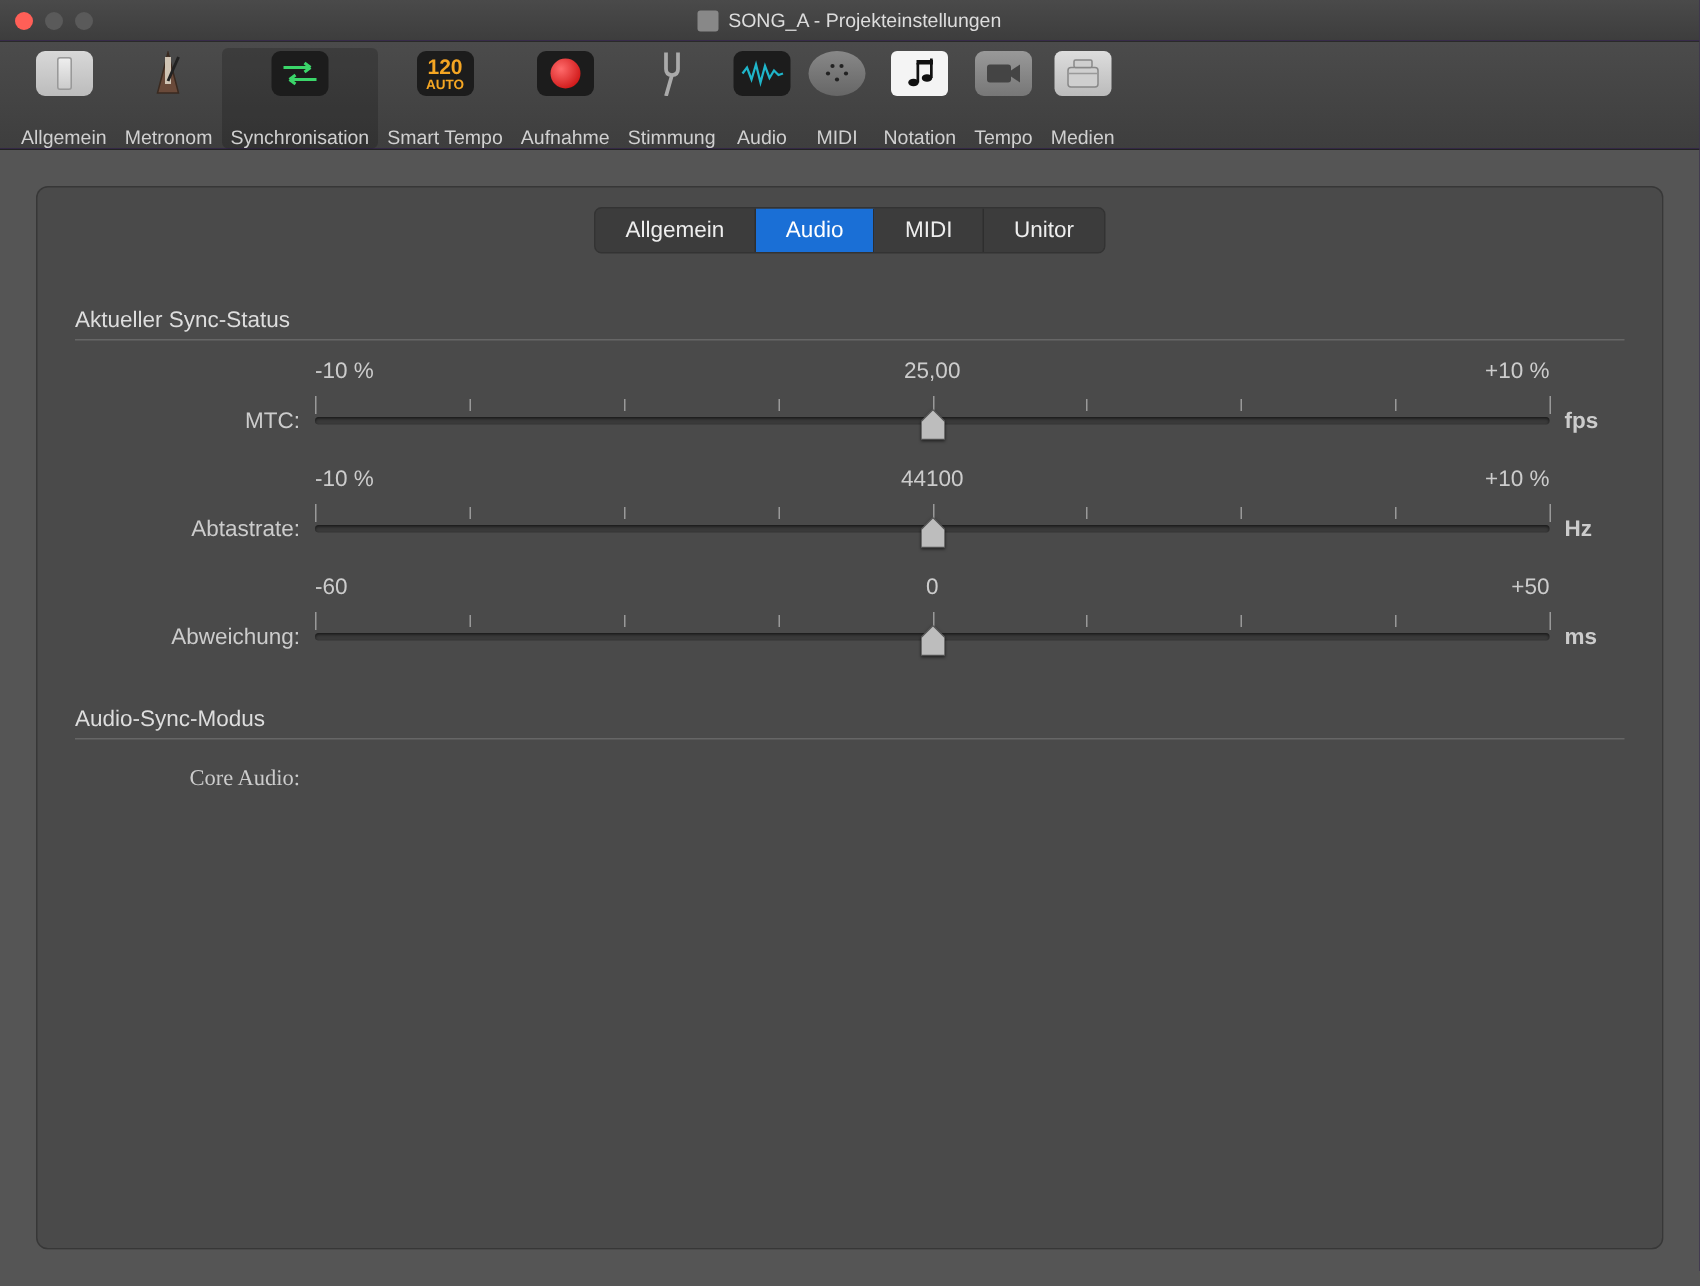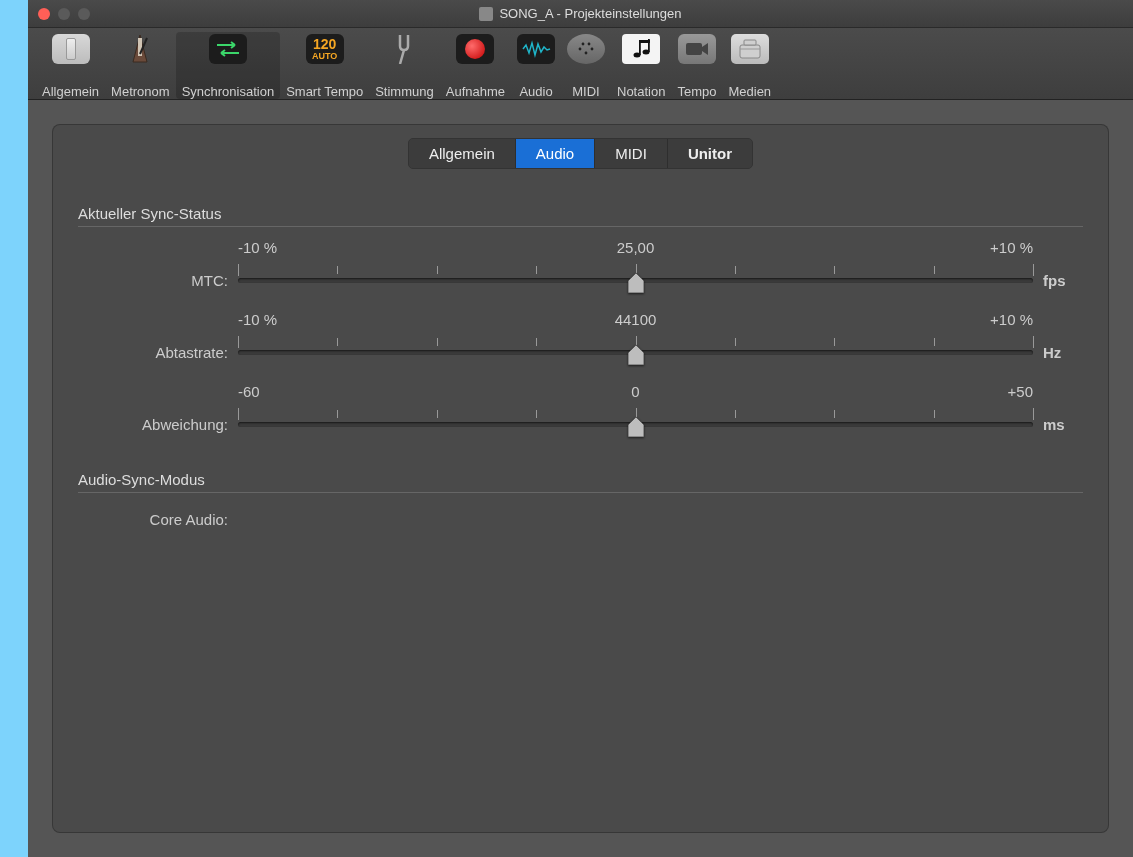--- a/index.html
+++ b/index.html
@@ -8,24 +8,23 @@
     background: #2a2a2a;
     color: #ccc;
     font-size: 13px;
     width: 1133px;
     height: 857px;
     overflow: hidden;
   }
   .window {
     width: 1133px;
     height: 857px;
-    background: #7dd3fc;
+    background: #4c1d95;
     display: flex;
     flex-direction: column;
-    padding-left: 28px;
   }
   .titlebar {
     height: 28px;
     background: linear-gradient(#4a4a4a, #3d3d3d);
     display: flex;
     align-items: center;
     padding: 0 10px;
     position: relative;
     border-bottom: 1px solid #2a2a2a;
   }
@@ -114,21 +113,21 @@
   }
   .seg button {
     background: #3c3c3c;
     border: none;
     color: #eee;
     font-size: 15px;
     padding: 6px 20px;
     cursor: pointer;
     border-right: 1px solid #2e2e2e;
   }
-  .seg button:last-child { border-right: none; font-weight: bold; }
+  .seg button:last-child { border-right: none; }
   .seg button.active {
     background: #1a6fd6;
     color: #fff;
   }
   .section-title {
     color: #ddd;
     font-size: 15px;
     margin-bottom: 4px;
   }
   .section-rule {
@@ -209,20 +208,21 @@
     color: #ccc;
     font-size: 15px;
     padding-left: 10px;
     padding-bottom: 0px;
     font-weight: bold;
   }
   .form-row {
     display: flex;
     align-items: center;
     margin-top: 4px;
+    font-family: Liberation Serif, serif;
   }
   .form-label {
     width: 160px;
     text-align: right;
     color: #ccc;
     font-size: 15px;
     padding-right: 10px;
   }
   .popup {
     flex: 1;
@@ -301,34 +301,34 @@
 
     <div class="tb-item">
       <div class="tb-icon" style="background:#1c1c1c;border-radius:6px;flex-direction:column;">
         <div style="color:#f5a623;font-size:14px;font-weight:600;line-height:14px;">120</div>
         <div style="color:#f5a623;font-size:9px;font-weight:600;line-height:10px;">AUTO</div>
       </div>
       <div class="tb-label">Smart Tempo</div>
     </div>
 
     <div class="tb-item">
+      <div class="tb-icon" style="background:#1c1c1c;border-radius:6px;">
+        <div style="width:20px;height:20px;border-radius:50%;background:radial-gradient(circle at 35% 35%, #ff6b6b, #c20000);"></div>
+      </div>
+      <div class="tb-label">Aufnahme</div>
+    </div>
+
+    <div class="tb-item">
       <div class="tb-icon">
         <svg width="28" height="34" viewBox="0 0 28 34">
           <path d="M10 3 L10 14 Q10 18 14 18 Q18 18 18 14 L18 3" stroke="#aaa" stroke-width="2.5" fill="none"></path>
           <line x1="14" y1="18" x2="10" y2="32" stroke="#aaa" stroke-width="2.5"></line>
         </svg>
       </div>
       <div class="tb-label">Stimmung</div>
-    </div>
-
-    <div class="tb-item">
-      <div class="tb-icon" style="background:#1c1c1c;border-radius:6px;">
-        <div style="width:20px;height:20px;border-radius:50%;background:radial-gradient(circle at 35% 35%, #ff6b6b, #c20000);"></div>
-      </div>
-      <div class="tb-label">Aufnahme</div>
     </div>
 
     <div class="tb-item">
       <div class="tb-icon" style="background:#1c1c1c;border-radius:6px;">
         <svg width="30" height="20" viewBox="0 0 30 20">
           <polyline points="2,10 5,6 8,14 11,4 14,16 17,5 20,13 23,8 26,11 29,10" stroke="#1fb5c9" stroke-width="1.5" fill="none"></polyline>
         </svg>
       </div>
       <div class="tb-label">Audio</div>
     </div>

